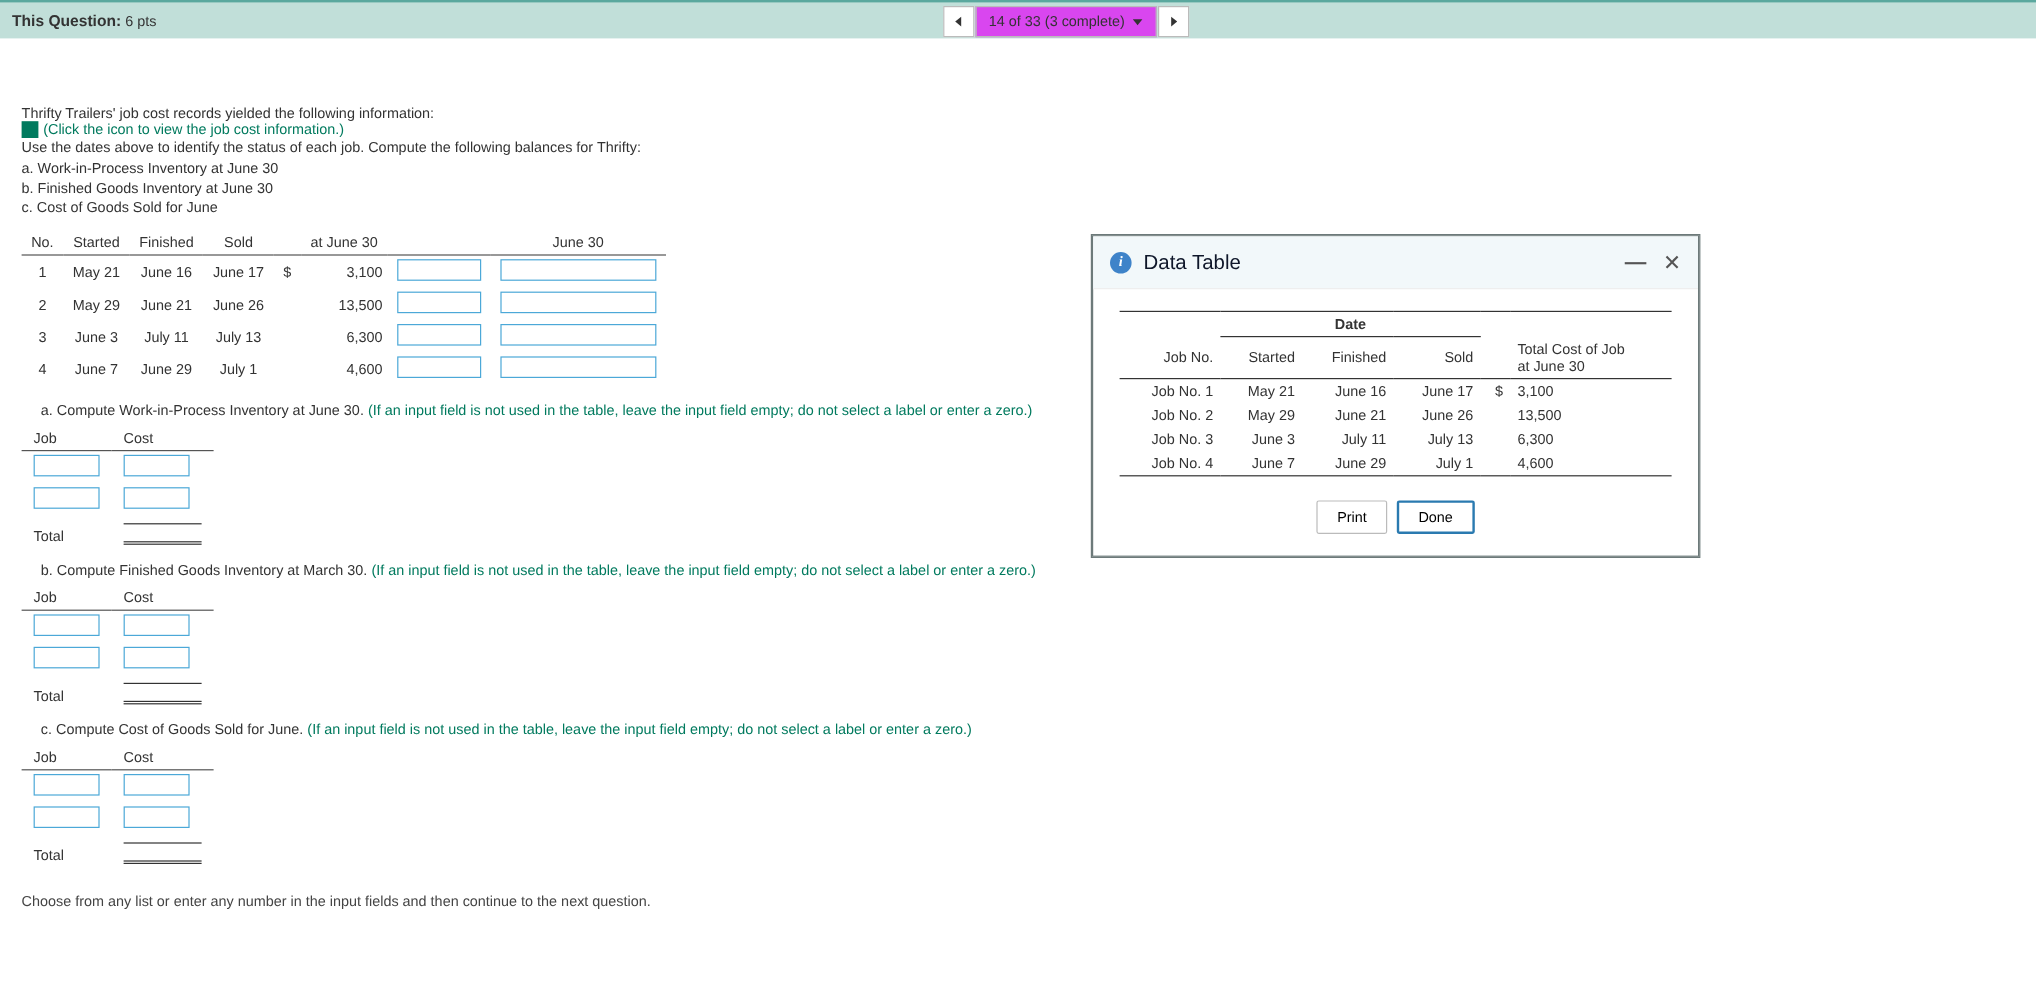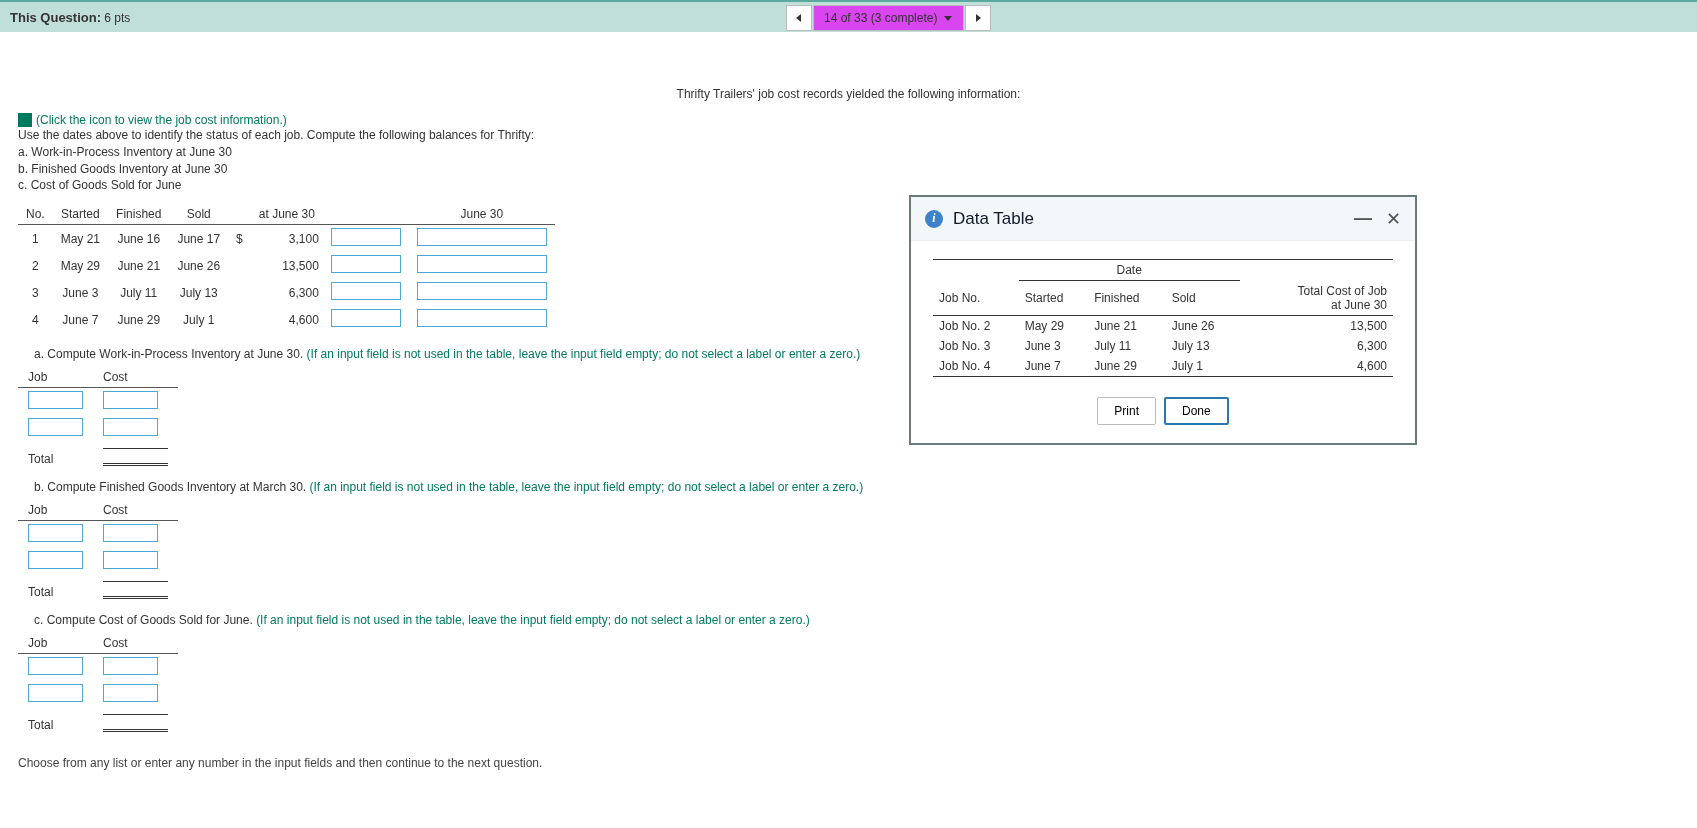--- a/index.html
+++ b/index.html
@@ -4,21 +4,21 @@
 <style>
   * { box-sizing: border-box; margin: 0; padding: 0; }
   body { font-family: Arial, sans-serif; font-size: 12px; color: #333; background: #fff; width: 1697px; }
   .header-bar { background: #c1dfd9; border-top: 2px solid #5aa89e; height: 32px; display: flex; align-items: center; padding: 0 10px; position: relative; }
   .header-bar .title { font-weight: bold; font-size: 13px; }
   .header-bar .pts { font-weight: normal; }
   .nav-group { position: absolute; left: 785px; top: 3px; display: flex; align-items: center; }
   .nav-btn { background: #fff; border: 1px solid #bbb; width: 26px; height: 26px; display: flex; align-items: center; justify-content: center; cursor: pointer; margin: 0 1px; }
   .nav-status { background: #d946ef; border: 1px solid #bbb; height: 26px; padding: 0 10px; display: flex; align-items: center; cursor: pointer; gap: 6px; }
   .content { padding: 55px 18px 20px 18px; }
-  .intro { margin-bottom: 12px; text-align: center; }
+  .intro { margin-bottom: 0; }
   .link-row { color: #007a5e; display: flex; align-items: center; gap: 4px; cursor: pointer; }
   .link-row .grid-icon { width: 14px; height: 14px; background: #007a5e; display: inline-block; position: relative; }
   .instructions { line-height: 1.4; margin-bottom: 10px; }
   table.main-table { border-collapse: collapse; margin-bottom: 14px; }
   table.main-table th, table.main-table td { padding: 3px 8px; text-align: center; font-weight: normal; font-size: 12px; }
   table.main-table th { border-bottom: 1px solid #555; }
   table.main-table td.num { text-align: right; padding-right: 4px; }
   table.main-table td.ctr { text-align: center; }
   .short-input { width: 70px; height: 18px; border: 1px solid #4ba8d8; background: #fff; display: inline-block; }
   .wide-input { width: 130px; height: 18px; border: 1px solid #4ba8d8; background: #fff; display: inline-block; }
@@ -34,23 +34,23 @@
   
   .modal { position: absolute; top: 196px; left: 910px; width: 506px; background: #fff; border: 1px solid #6d7a7a; box-shadow: 0 0 0 1px #6d7a7a; }
   .modal-head { background: #f2f8fa; height: 44px; display: flex; align-items: center; padding: 0 14px; justify-content: space-between; border-bottom: 1px solid #eee; }
   .modal-head .left { display: flex; align-items: center; gap: 10px; }
   .info-icon { width: 18px; height: 18px; border-radius: 50%; background: #3e83c9; color: #fff; display: flex; align-items: center; justify-content: center; font-family: Georgia, serif; font-style: italic; font-size: 12px; font-weight: bold; }
   .modal-head .ttl { font-size: 17px; color: #0f172a; }
   .modal-head .ctrls { display: flex; gap: 14px; font-size: 18px; color: #555; }
   .modal-head .ctrls span { cursor: pointer; }
   .modal-body { padding: 18px 22px 10px 22px; }
   .data-table { width: 100%; border-collapse: collapse; }
-  .data-table td, .data-table th { padding: 3px 6px; font-size: 12px; font-weight: normal; text-align: left; }
-  .data-table .rt { text-align: right; }
-  .data-table .outer-top td { border-top: 1px solid #333; }
+  .data-table td, .data-table th { padding: 3px 6px; font-size: 12px; font-weight: normal; text-align: right; }
+  .data-table .rt { text-align: left; }
+  .data-table .outer-top td { border-top: 1px solid #333; font-weight: bold; }
   .data-table .hdr-row td { border-bottom: 1px solid #333; }
   .data-table .last-row td { border-bottom: 1px solid #333; }
   .data-table .date-hdr { text-align: center; border-bottom: 1px solid #333; }
   .modal-foot { display: flex; justify-content: center; gap: 8px; padding: 10px 0 18px 0; }
   .m-btn { padding: 5px 16px; border: 1px solid #bbb; background: #fff; cursor: pointer; font-size: 12px; border-radius: 2px; }
   .m-btn.done { border: 2px solid #2a7ab0; }
   svg.tri { width: 10px; height: 10px; }
 </style>
 </head>
 <body>
@@ -239,20 +239,28 @@
         <td>Started</td>
         <td>Finished</td>
         <td>Sold</td>
         <td></td>
         <td class="rt">
               <div>Total Cost of Job</div>
               <div>at June 30</div>
             </td>
       </tr>
       <tr>
+            <td>Job No. 1</td>
+            <td>May 21</td>
+            <td>June 16</td>
+            <td>June 17</td>
+            <td>$</td>
+            <td class="rt">3,100</td>
+          </tr>
+      <tr>
             <td>Job No. 2</td>
             <td>May 29</td>
             <td>June 21</td>
             <td>June 26</td>
             <td></td>
             <td class="rt">13,500</td>
           </tr>
       <tr>
             <td>Job No. 3</td>
             <td>June 3</td>

